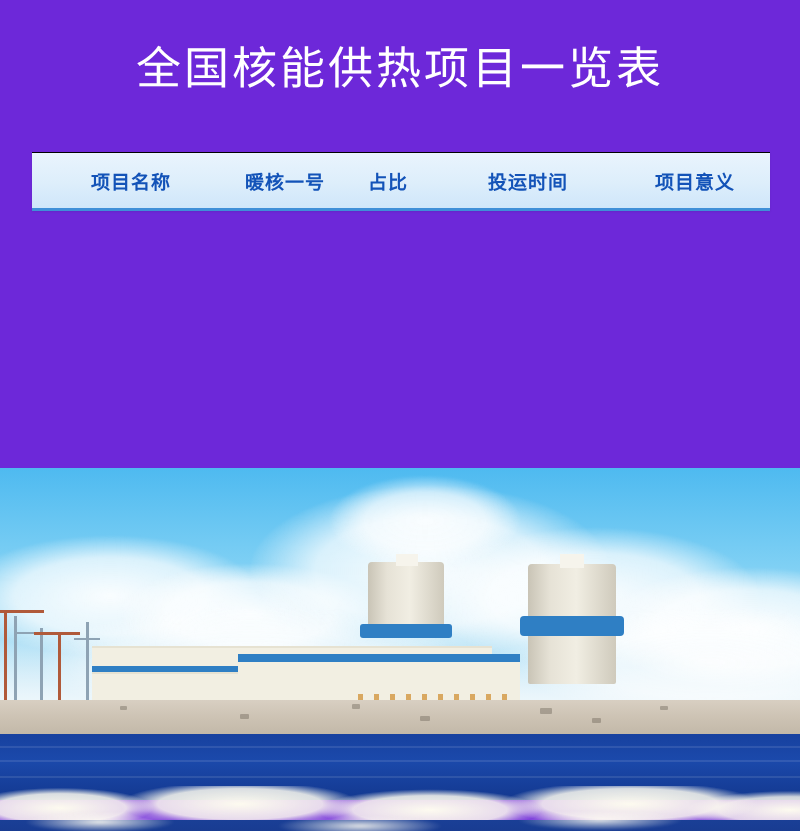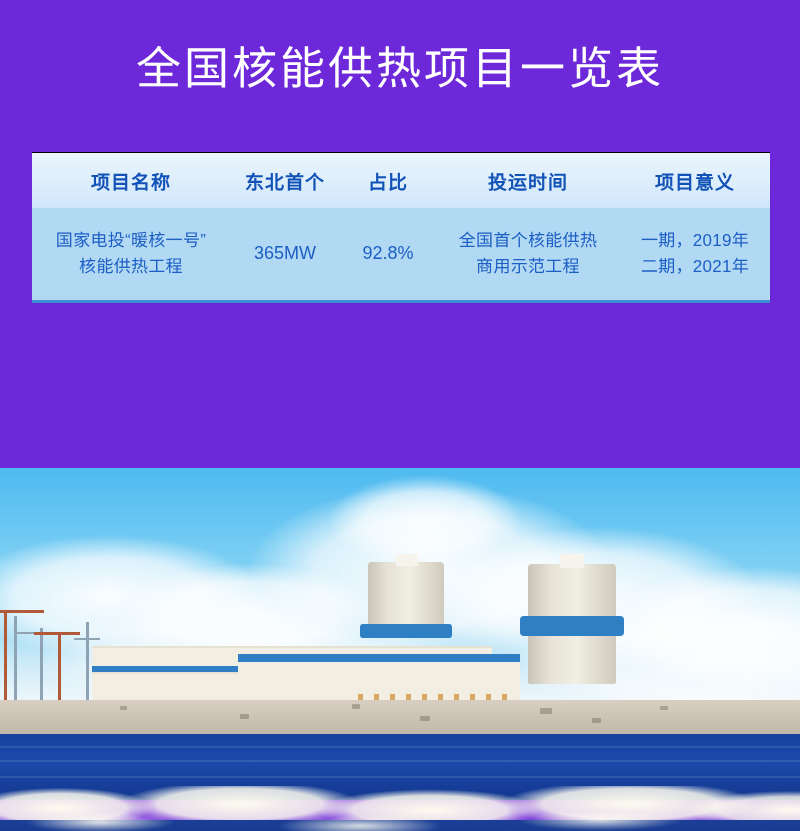--- a/index.html
+++ b/index.html
@@ -184,37 +184,27 @@
       <colgroup>
         <col class="c1">
           <col class="c2">
           <col class="c3">
           <col class="c4">
           <col class="c5">
       </colgroup>
       <thead>
         <tr>
           <th>项目名称</th>
-          <th>东北首个</th>
+          <th>暖核一号</th>
           <th>占比</th>
           <th>投运时间</th>
           <th>项目意义</th>
         </tr>
       </thead>
       <tbody>
-        <tr class="r-dark">
-          <td>国家电投“暖核一号”
-核能供热工程</td>
-          <td class="num">365MW</td>
-          <td class="num">92.8%</td>
-          <td>全国首个核能供热
-商用示范工程</td>
-          <td>一期，2019年
-二期，2021年</td>
-        </tr>
       </tbody>
     </table>
   </div>
 
   <div class="photo">
 
     <div class="sky"></div>
     <div class="cloud c1"></div>
     <div class="cloud c2"></div>
     <div class="cloud c3"></div>

